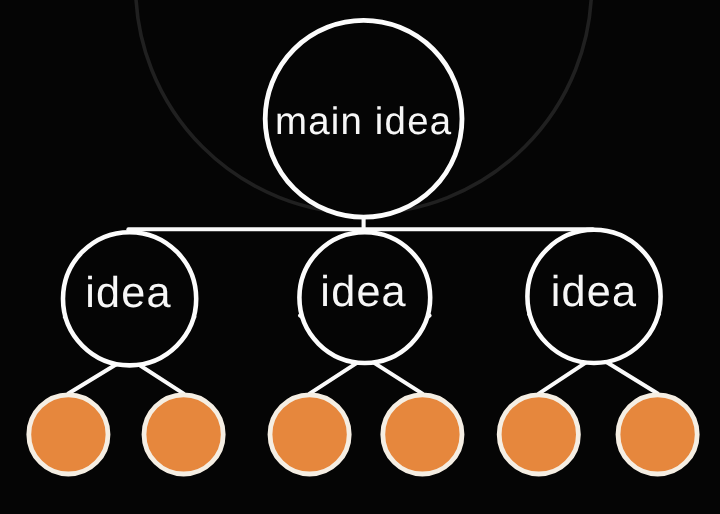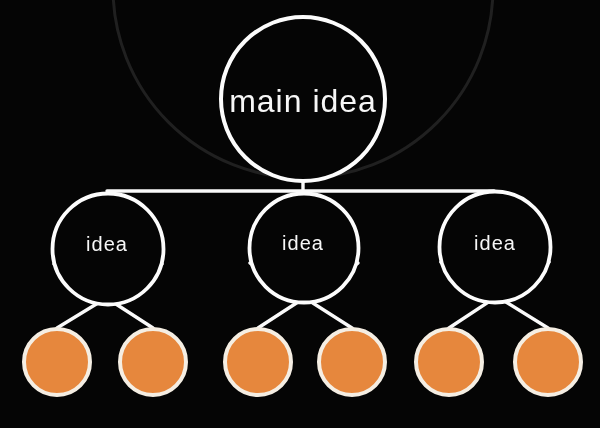--- a/index.html
+++ b/index.html
@@ -30,21 +30,21 @@
   }
   .node-label.root {
     left: 303px;
     top: 101px;
     width: 150px;
     font-size: 32px;
     line-height: 38px;
     letter-spacing: 1px;
   }
   .node-label.branch {
-    font-size: 20px;
+    font-size: 36px;
     line-height: 30px;
     letter-spacing: 1px;
   }
   .node-label.b1 { left: 107px; top: 244px; }
   .node-label.b2 { left: 303px; top: 243px; }
   .node-label.b3 { left: 495px; top: 243px; }
 </style>
 </head>
 <body>
 

